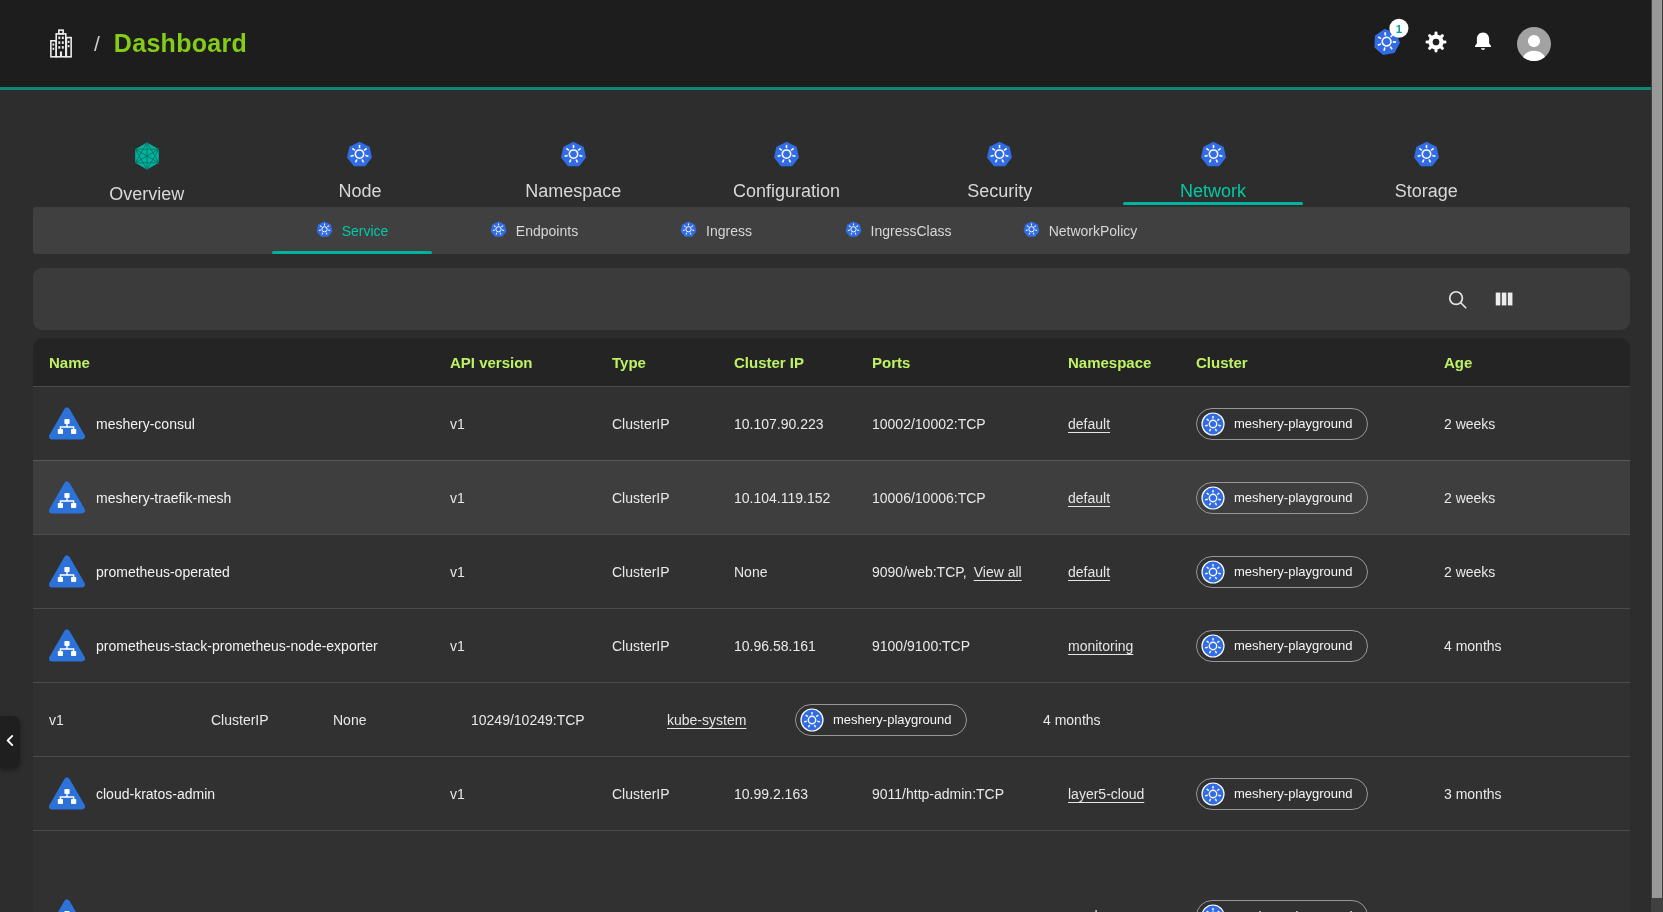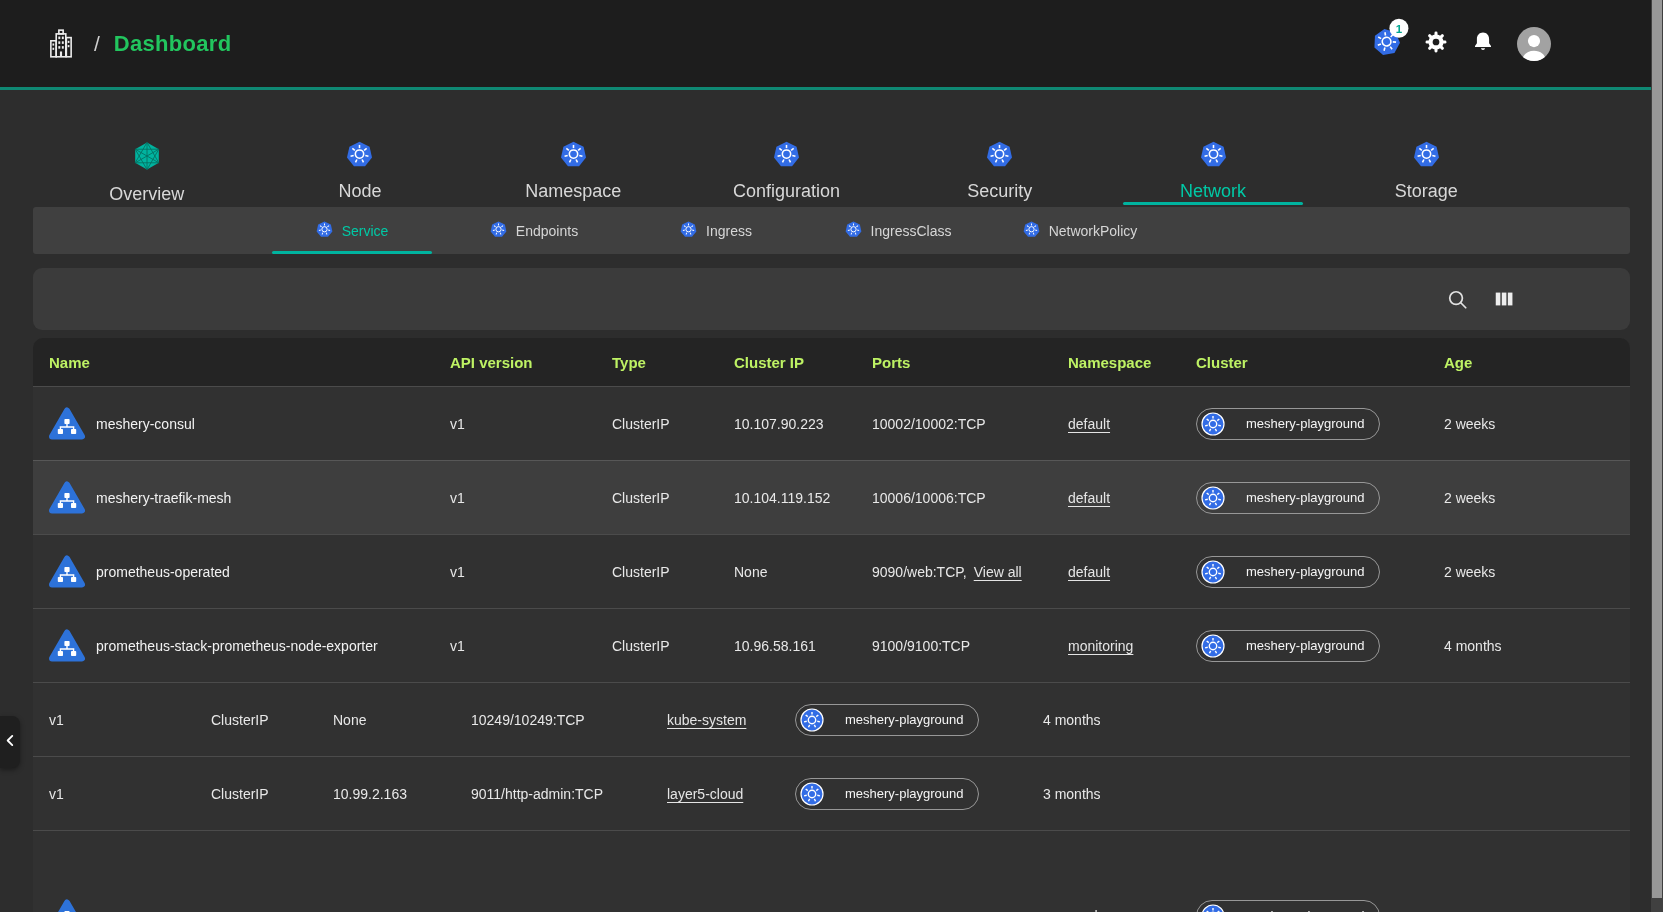--- a/index.html
+++ b/index.html
@@ -4,21 +4,21 @@
 <style>
   * { margin:0; padding:0; box-sizing:border-box; }
   html,body { width:1663px; height:912px; overflow:hidden; background:#2d2d2d;
               font-family:"Liberation Sans", sans-serif; position:relative; }
 
   
   .topbar { height:87px; background:#1d1d1d; display:flex; align-items:center;
             padding:0 112px 0 46px; position:relative; }
   .bicon { display:flex; align-items:center; }
   .slash { color:#cfcfcf; font-size:21px; margin:0 14px 0 18px; font-weight:400; }
-  .title { color:#22c55e; font-size:22px; font-weight:700; letter-spacing:.3px; }
+  .title { color:#84cc16; font-size:25px; font-weight:700; letter-spacing:.3px; }
   .topicons { margin-left:auto; display:flex; align-items:center; gap:22px; }
   .iconbtn { display:flex; align-items:center; justify-content:center; cursor:pointer; }
   .kwrap { position:relative; transform:rotate(-10deg); }
   .badge { position:absolute; top:-7px; right:-10px; width:19px; height:19px; border-radius:50%;
            background:#ffffff; color:#00A690; font-size:11.5px; font-weight:700;
            display:flex; align-items:center; justify-content:center; transform:rotate(10deg); }
   .avatar { width:34px; height:34px; border-radius:50%; background:#a2a2a2; overflow:hidden;
             display:flex; align-items:flex-end; justify-content:center; }
   .greenline { height:3px; background:#0f8873; }
 
@@ -55,21 +55,21 @@
   .c-ports{width:196px;} .c-ns{width:128px;} .c-cluster{width:248px;} .c-age{width:202px;}
   .row { height:74px; display:flex; align-items:center; font-size:14px; color:#e8e8e8;
          border-top:1px solid rgba(255,255,255,.13); cursor:pointer; }
   .row.hl { background:#3e3e3e; }
   .row.partial { height:170px; }
   .c-name { gap:11px; }
   .svcicon { display:flex; flex:none; }
   .nametext { color:#f2f2f2; }
   .link { color:#e5e5e5; text-decoration:underline; text-underline-offset:2.5px; cursor:pointer; }
   .c-ports .link { margin-left:7px; }
-  .chip { display:inline-flex; align-items:center; gap:21px; height:32px;
+  .chip { display:inline-flex; align-items:center; gap:9px; height:32px;
           border:1px solid #979797; border-radius:16px; padding:0 14px 0 4px; cursor:pointer; }
   .chiplbl { font-size:13px; color:#f5f5f5; }
   .chipicon { display:flex; }
 
   
   .drawer-toggle { position:absolute; left:0; top:716px; width:20px; height:52px;
                    background:#1f1f1f; border-radius:0 8px 8px 0; display:flex;
                    align-items:center; justify-content:center; cursor:pointer;
                    box-shadow:0 2px 5px rgba(0,0,0,.4); }
   .scrollbar { position:absolute; right:0; top:0; width:12px; height:912px; background:#404040; }
@@ -582,20 +582,34 @@
                   <line x1="12" y1="6.6" x2="12" y2="3.9" transform="rotate(308.6 12 12)"></line>
                 </g>
               </svg>
             </span>
             <span class="chiplbl">meshery-playground</span>
           </span>
         </div>
         <div class="cell c-age">4 months</div>
       </div>
       <div class="row">
+        <div class="cell c-name">
+          <span class="svcicon">
+            <svg width="36" height="36" viewBox="0 0 36 36">
+              <polygon points="18,4.5 33,30.5 3,30.5" fill="#2D72D9" stroke="#2D72D9" stroke-width="6" stroke-linejoin="round"></polygon>
+              <g fill="#fff">
+                <rect x="15.4" y="13" width="5.2" height="5" rx="0.8"></rect>
+                <rect x="8.8" y="23" width="5.2" height="5" rx="0.8"></rect>
+                <rect x="22" y="23" width="5.2" height="5" rx="0.8"></rect>
+              </g>
+              <path d="M18 18 v3 M11.4 23 v-2 h13.2 v2" stroke="#fff" stroke-width="1.4" fill="none"></path>
+            </svg>
+          </span>
+          <span class="nametext">cloud-kratos-admin</span>
+        </div>
         <div class="cell c-api">v1</div>
         <div class="cell c-type">ClusterIP</div>
         <div class="cell c-ip">10.99.2.163</div>
         <div class="cell c-ports">
           <span>9011/http-admin:TCP</span>
         </div>
         <div class="cell c-ns">
           <span class="link">layer5-cloud</span>
         </div>
         <div class="cell c-cluster">

